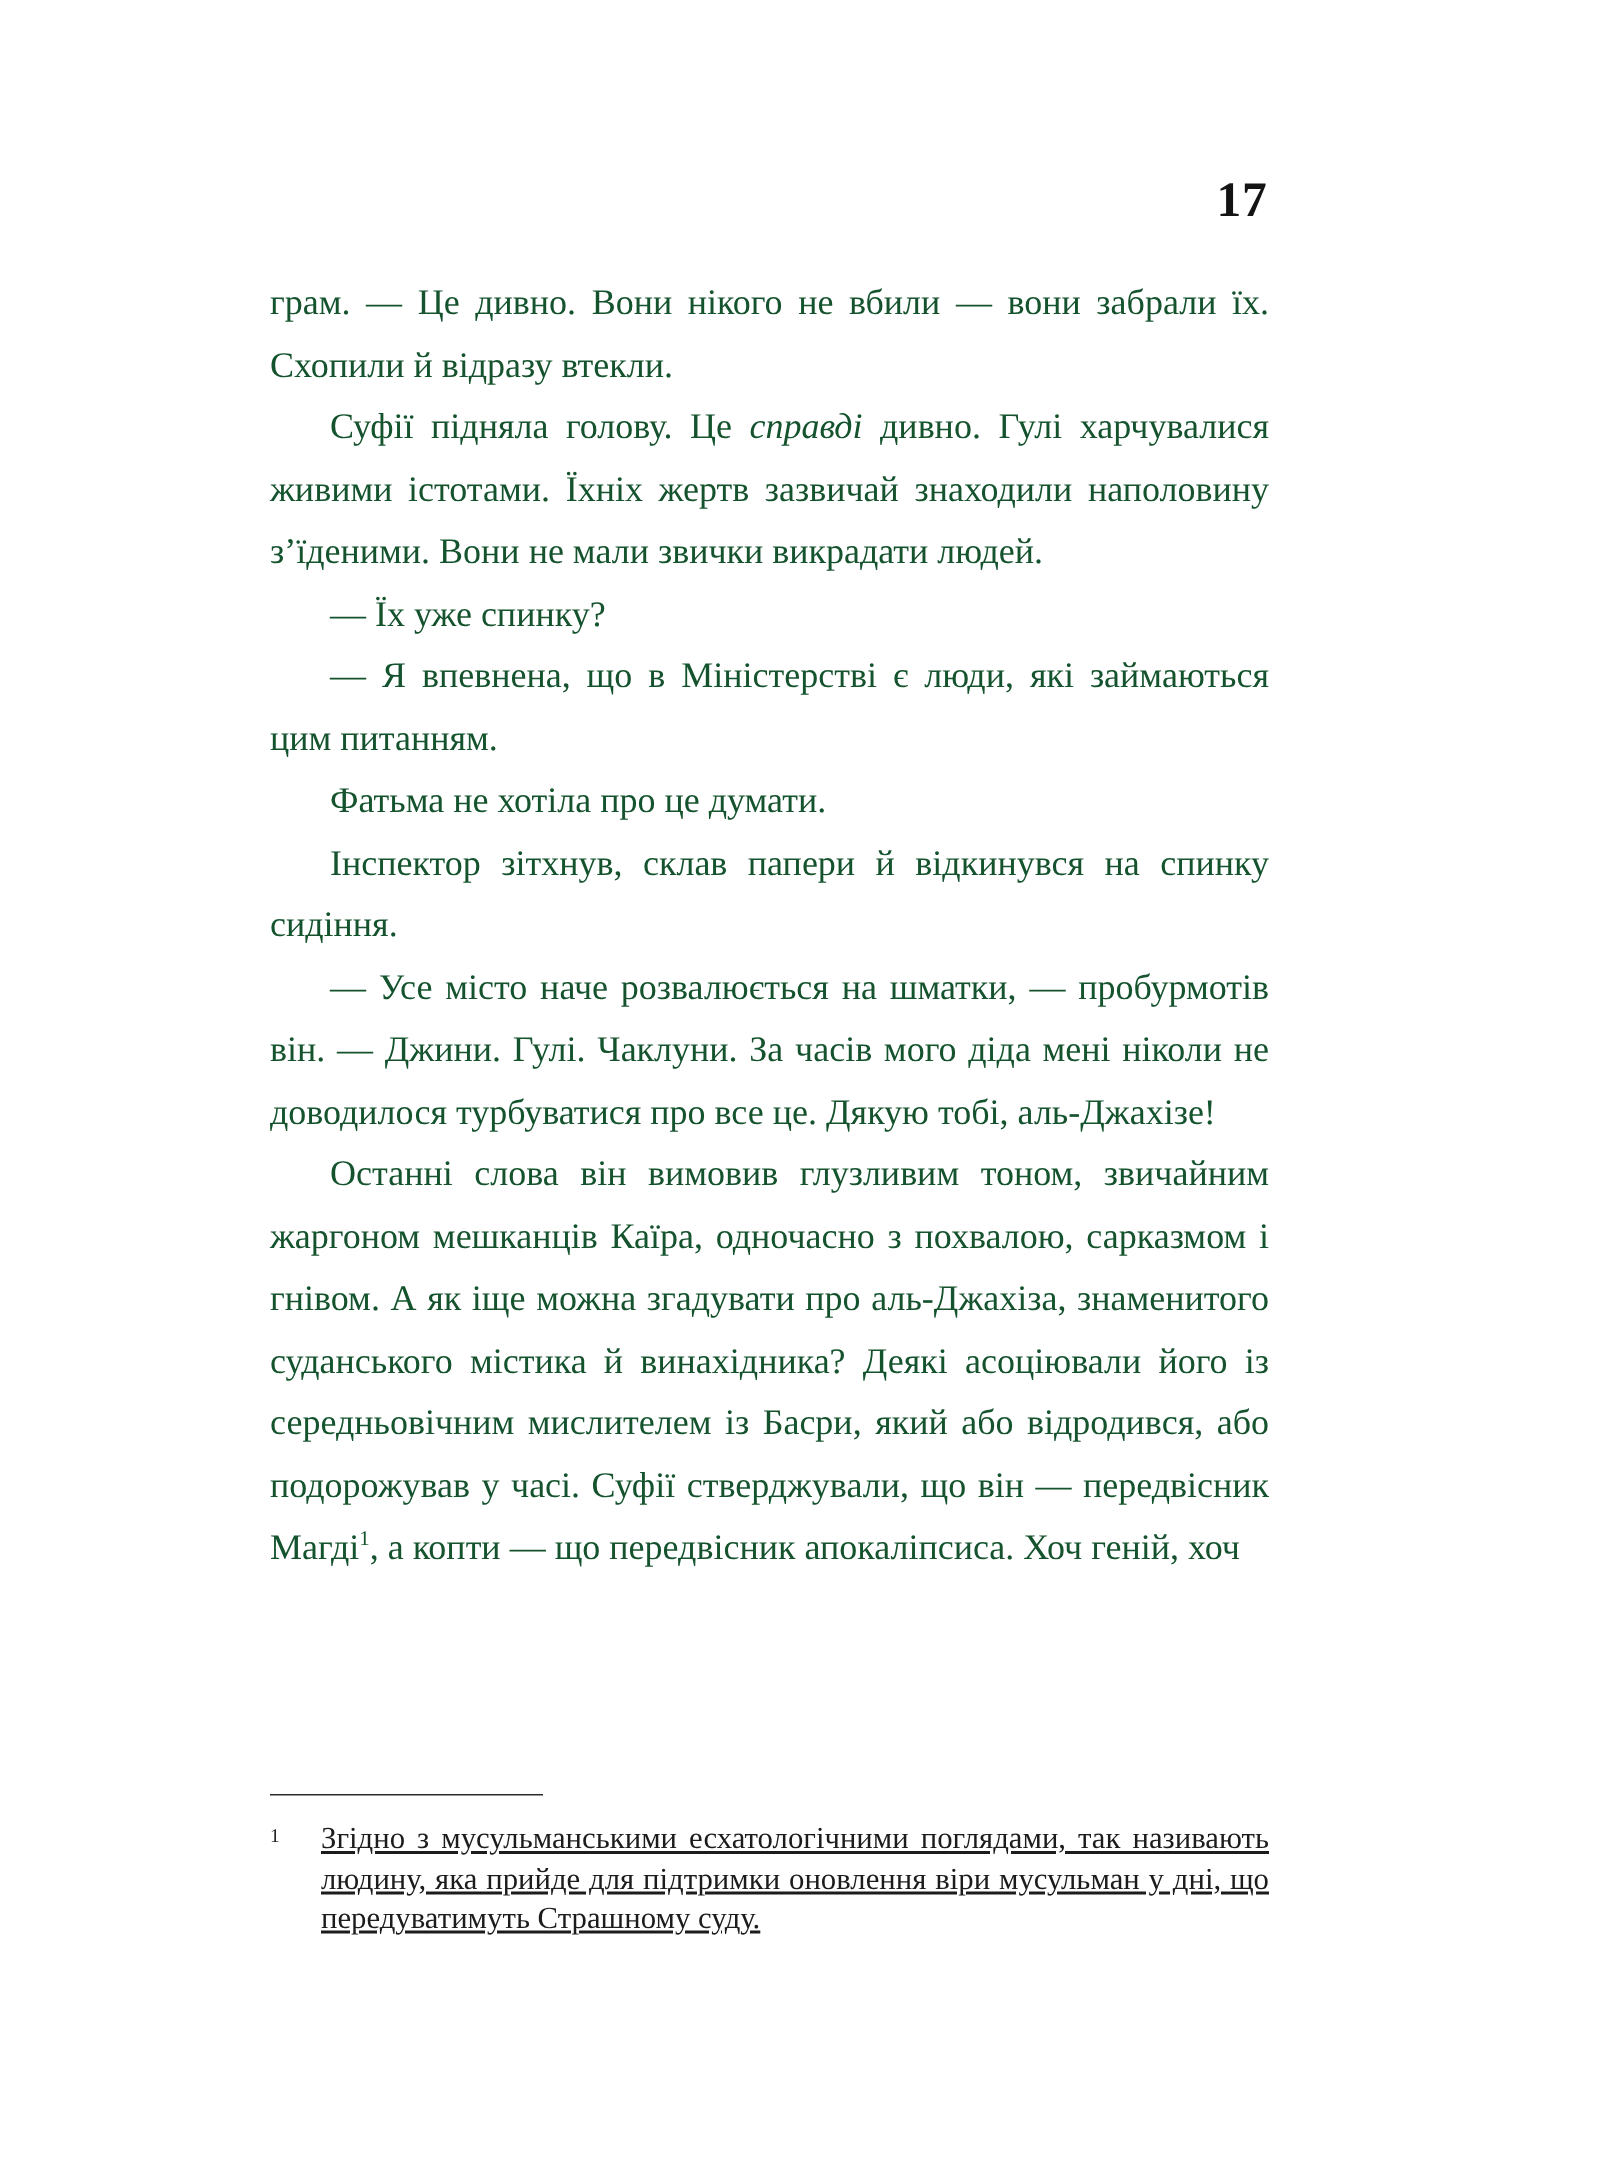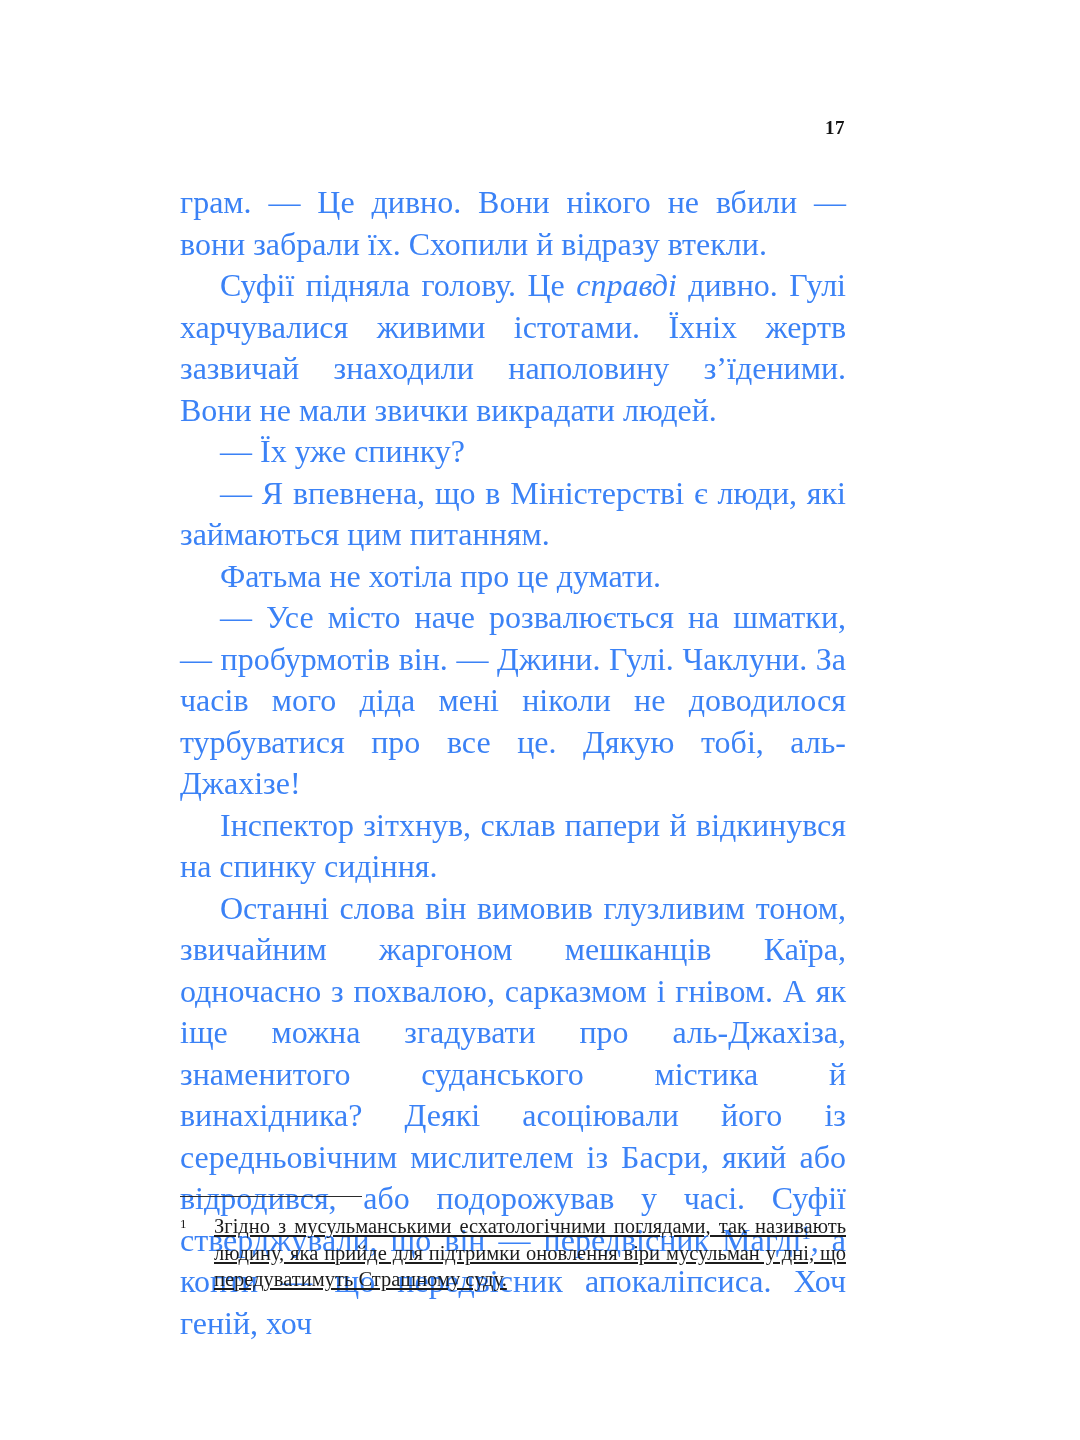--- a/index.html
+++ b/index.html
@@ -19,39 +19,39 @@
     box-sizing: border-box;
   }
 
   
   .running-head {
     position: absolute;
     top: 118px;
     left: 180px;
     width: 665px;
     text-align: right;
-    font-size: 19px;
+    font-size: 33px;
     font-weight: bold;
     letter-spacing: 0.5px;
     color: #141414;
     line-height: 1;
   }
 
   
   .textblock {
     position: absolute;
     top: 182px;
     left: 180px;
     width: 666px;
-    font-size: 32px;
+    font-size: 24px;
     line-height: 41.5px;
     text-align: justify;
     text-justify: inter-word;
     hyphens: manual;
-    color: #3b82f6;
+    color: #14532d;
   }
   .textblock p {
     margin: 0;
     text-indent: 40px;
   }
   .textblock p.noindent {
     text-indent: 0;
   }
   .textblock p em {
   }
@@ -118,25 +118,25 @@
 
     <p>
       <span>— Я впевнена, що в Міністерстві є люди, які займаються цим питанням.</span>
     </p>
 
     <p>
       <span>Фатьма не хотіла про це думати.</span>
     </p>
 
     <p>
-      <span>— Усе місто наче розвалюється на шматки, — пробурмотів він. — Джини. Гулі. Чаклуни. За часів мого діда мені ніколи не доводилося турбуватися про все це. Дякую тобі, аль-Джахізе!</span>
+      <span>Інспектор зітхнув, склав папери й відкинувся на спинку сидіння.</span>
     </p>
 
     <p>
-      <span>Інспектор зітхнув, склав папери й відкинувся на спинку сидіння.</span>
+      <span>— Усе місто наче розвалюється на шматки, — пробурмотів він. — Джини. Гулі. Чаклуни. За часів мого діда мені ніколи не доводилося турбуватися про все це. Дякую тобі, аль-Джахізе!</span>
     </p>
 
     <p><span>Останні слова він вимовив глузливим тоном, звичайним жаргоном мешканців Каїра, одночасно з похвалою, сарказмом і гнівом. А як іще можна згадувати про аль-Джахіза, знаменитого суданського містика й винахідника? Деякі асоціювали його із середньовічним мислителем із Басри, який або відродився, або подорожував у часі. Суфії стверджували, що він — передвісник Магді</span><sup class="fnref">1</sup><span>, а копти — що передвісник апокаліпсиса. Хоч геній, хоч</span></p>
 
   </div>
 
   <div class="footnotes">
     <div class="fn-rule"></div>
     <div class="footnote">
       <div class="fn-marker">1</div>

